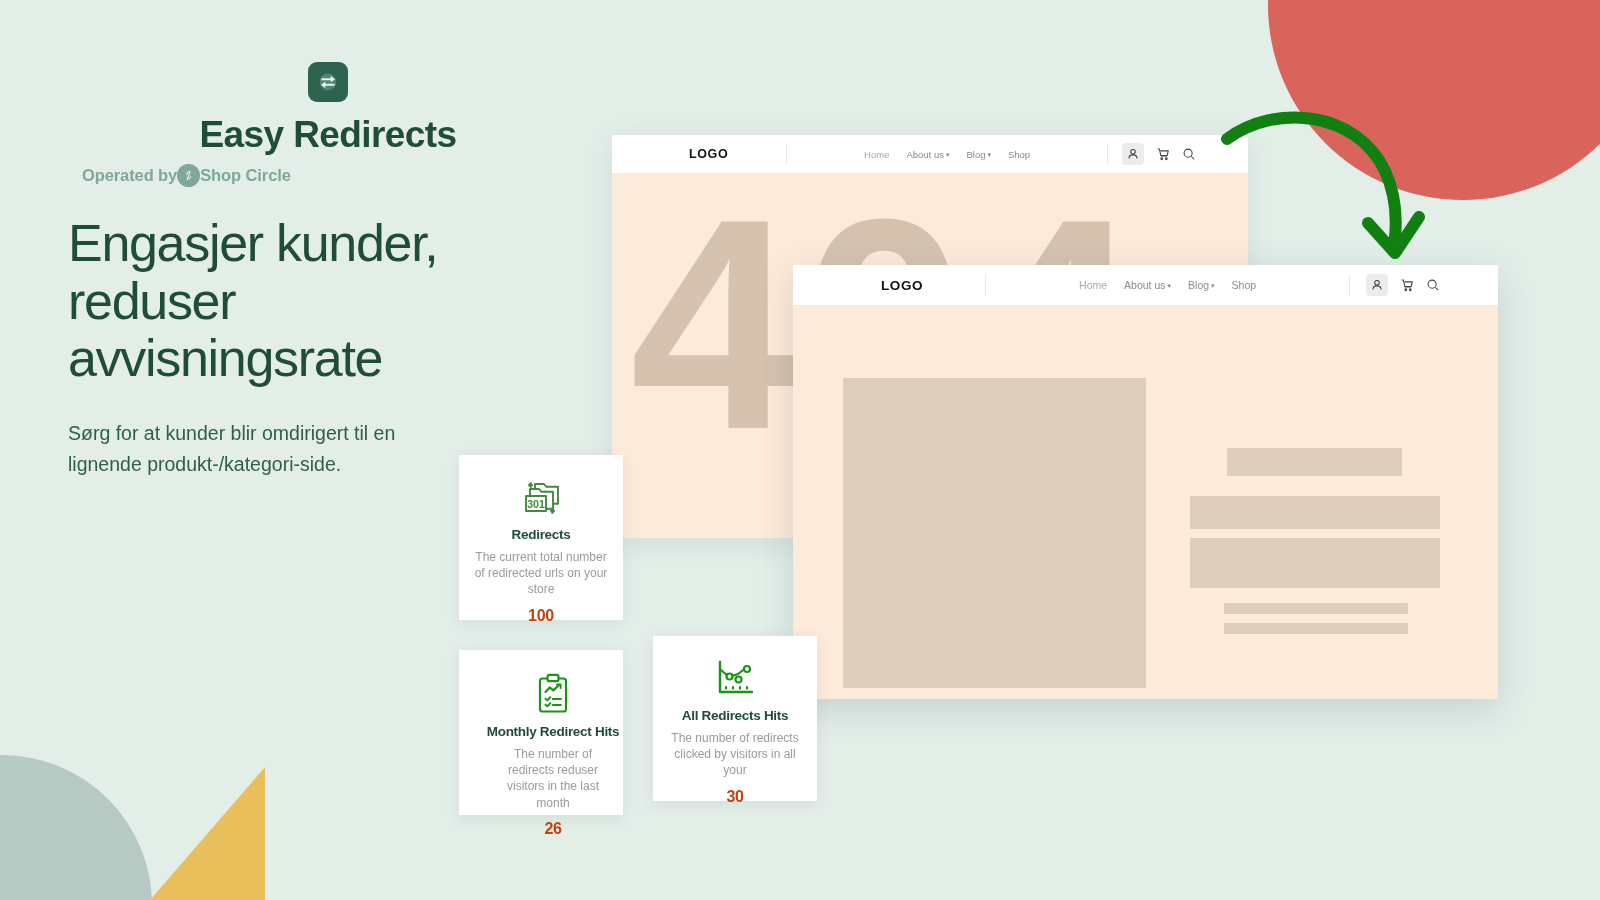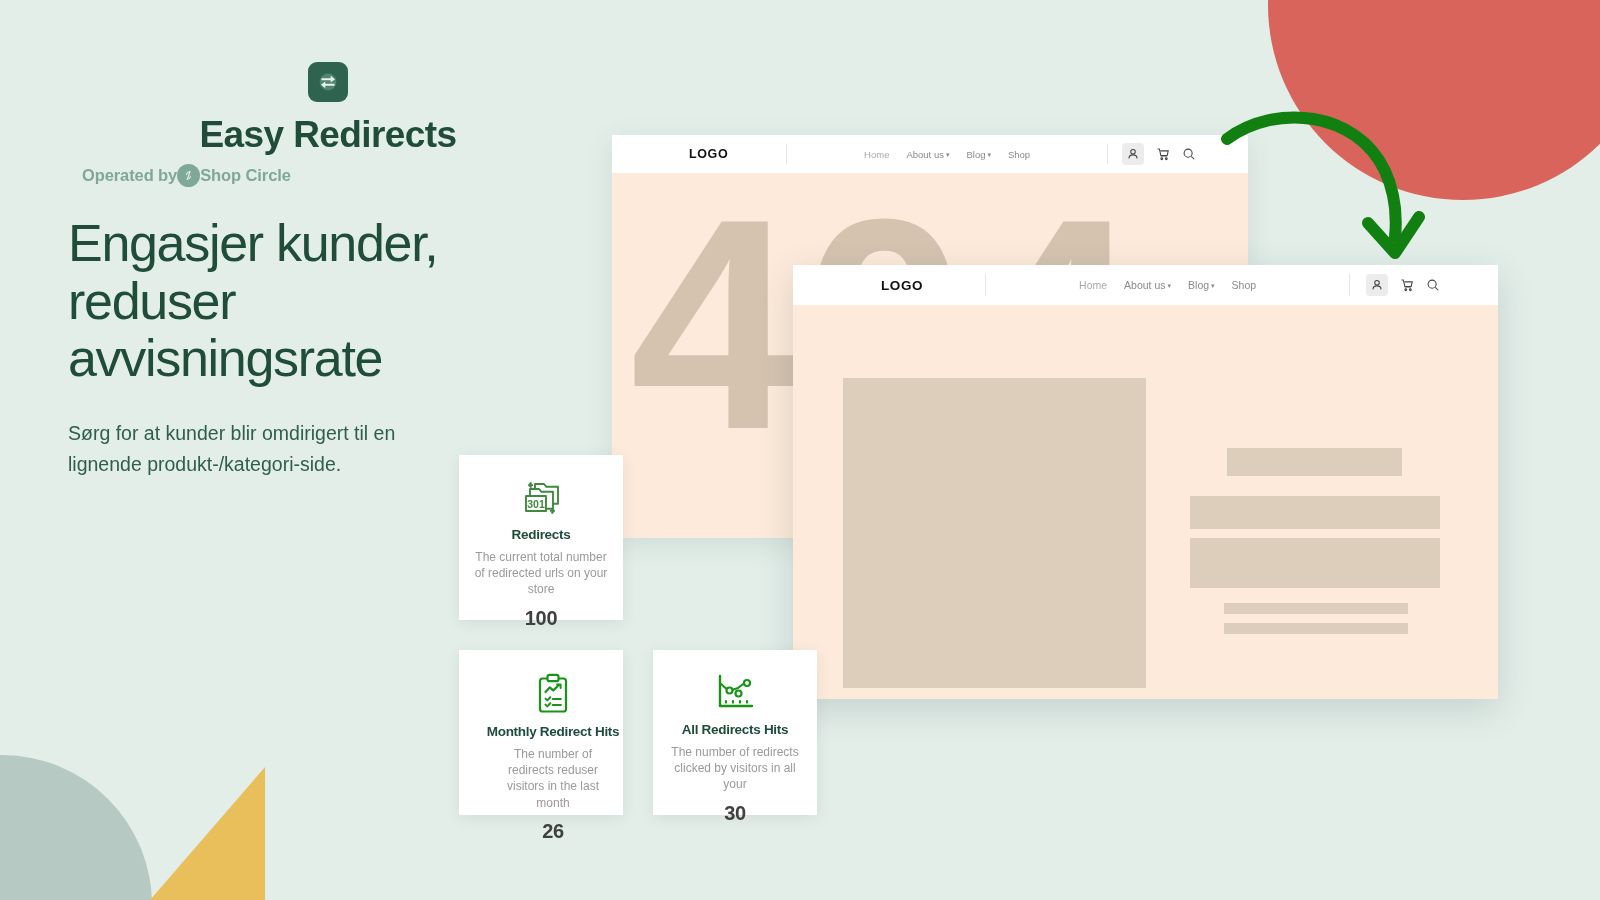--- a/index.html
+++ b/index.html
@@ -129,33 +129,33 @@
   
   .card {
     position: absolute; background: #fff;
     box-shadow: 0 3px 14px rgba(40,70,60,.09);
     display: flex; flex-direction: column; align-items: center;
     padding-top: 22px;
   }
   .card-a { left: 459px; top: 455px; width: 164px; height: 165px; }
   .card-b { left: 653px; top: 455px; width: 164px; height: 165px; }
   .card-c { left: 459px; top: 650px; width: 164px; height: 165px; padding-left: 24px; }
-  .card-d { left: 653px; top: 650px; width: 164px; height: 165px; }
+  .card-d { left: 653px; top: 636px; width: 164px; height: 165px; }
 
   .card-icon { height: 44px; display: flex; align-items: center; justify-content: center; }
   .card-title {
     margin-top: 8px; font-size: 13.5px; font-weight: 700; color: #1f4d3a;
     letter-spacing: -0.3px; text-align: center;
   }
   .card-desc {
     margin-top: 7px; font-size: 12px; color: #9a9a9a; line-height: 1.35;
     text-align: center; padding: 0 10px;
   }
   .card-value {
-    margin-top: 9px; font-size: 20px; font-weight: 700; color: #404040;
+    margin-top: 9px; font-size: 16px; font-weight: 700; color: #c2410c;
     letter-spacing: -0.3px;
   }
 </style>
 </head>
 <body>
 
 <div class="stage">
 
   <div class="deco-circle-red"></div>
   <div class="deco-circle-sage"></div>

